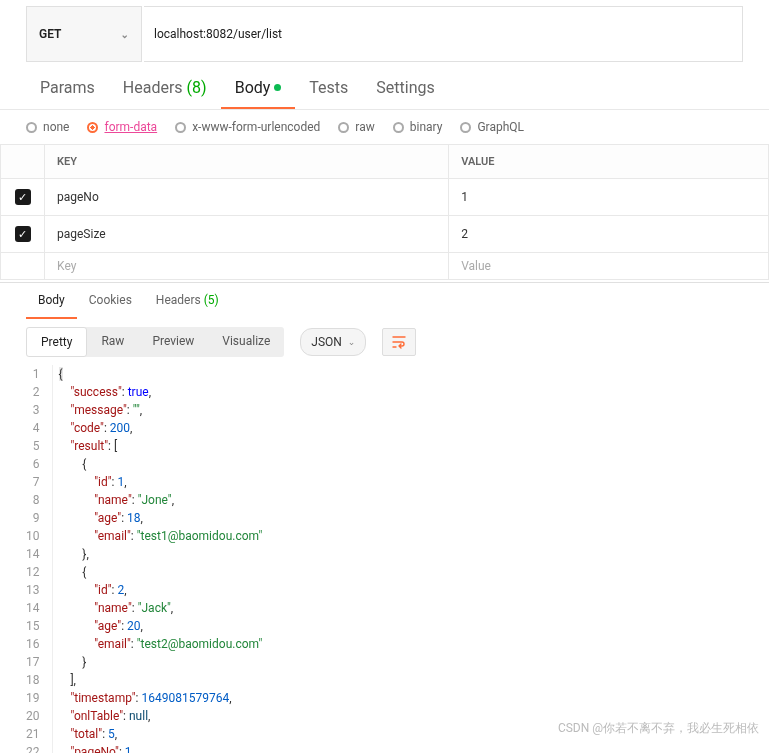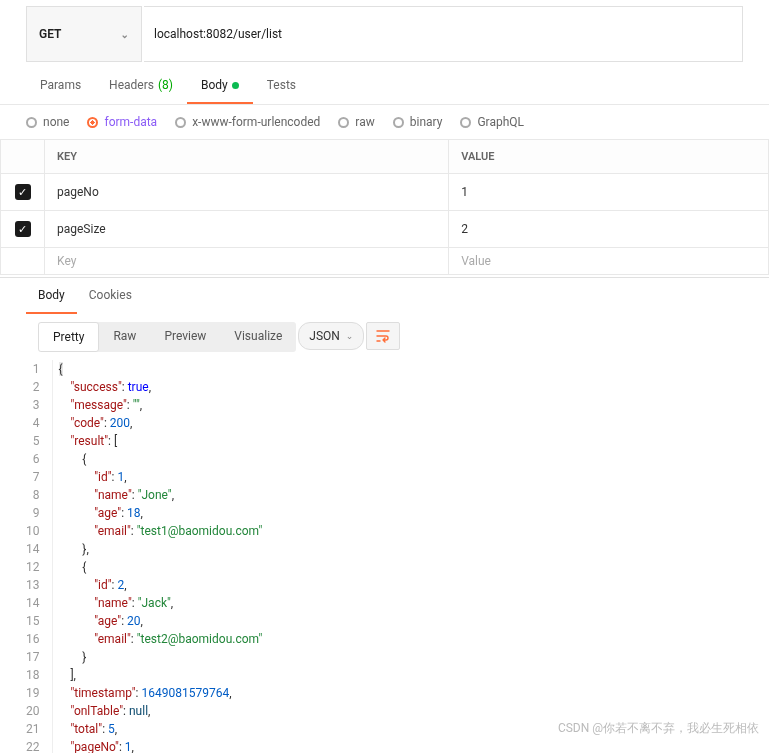--- a/index.html
+++ b/index.html
@@ -4,45 +4,45 @@
   <style>
     * { margin: 0; padding: 0; box-sizing: border-box; font-family: -apple-system, BlinkMacSystemFont, "Segoe UI", Roboto, sans-serif; }
     body { background: #fff; color: #212121; font-size: 12px; width: 769px; }
     
     .request-bar { display: flex; padding: 6px 26px; gap: 2px; }
     .method-select { background: #f7f7f7; border: 1px solid #e0e0e0; padding: 20px 12px; width: 116px; display: flex; justify-content: space-between; align-items: center; font-weight: 600; font-size: 12px; color: #212121; cursor: pointer; }
     .method-select .chevron { color: #888; font-size: 10px; }
     .url-input { flex: 1; border: 1px solid #e0e0e0; border-left: none; padding: 20px 10px; font-size: 12px; color: #212121; outline: none; }
     
     .tabs { display: flex; padding: 0 26px; border-bottom: 1px solid #e8e8e8; gap: 0; }
-    .tab { padding: 10px 14px; cursor: pointer; color: #666; font-size: 12px; border-bottom: 2px solid transparent; display: flex; align-items: center; gap: 4px; }
+    .tab { padding: 10px 14px; cursor: pointer; color: #666; font-size: 16px; border-bottom: 2px solid transparent; display: flex; align-items: center; gap: 4px; }
     .tab.active { color: #212121; border-bottom-color: #ff6c37; }
     .tab .count { color: #0a0; }
     .tab .dot { width: 7px; height: 7px; background: #0cbb52; border-radius: 50%; display: inline-block; }
     
     .body-types { display: flex; padding: 10px 26px; gap: 18px; align-items: flex-end; }
     .radio-opt { display: flex; align-items: center; gap: 6px; cursor: pointer; color: #666; font-size: 12px; }
     .radio-opt .radio { width: 11px; height: 11px; border: 2px solid #aaa; border-radius: 50%; display: inline-block; }
     .radio-opt.selected .radio { border-color: #ff6c37; background: radial-gradient(circle, #ff6c37 40%, transparent 45%); }
-    .radio-opt.selected { color: #8b5cf6; }
+    .radio-opt.selected { color: #ec4899; text-decoration: underline; }
     
     .params-table { width: 100%; border-collapse: collapse; }
     .params-table th { text-align: left; padding: 10px 12px; font-size: 11px; color: #666; font-weight: 600; border: 1px solid #e8e8e8; background: #fdfdfd; }
     .params-table td { padding: 10px 12px; border: 1px solid #e8e8e8; font-size: 12px; color: #333; }
     .params-table td.cb-cell { width: 44px; text-align: center; }
     .checkbox { width: 16px; height: 16px; background: #1a1a1a; border-radius: 3px; display: inline-flex; align-items: center; justify-content: center; color: #fff; font-size: 11px; }
     .placeholder-row td { color: #aaa; padding: 6px 12px; }
     
     .response-section { border-top: 1px solid #e0e0e0; margin-top: 2px; }
     .resp-tabs { display: flex; padding: 0 26px; gap: 0; }
     .resp-tab { padding: 10px 12px; cursor: pointer; color: #666; font-size: 12px; border-bottom: 2px solid transparent; }
     .resp-tab.active { color: #212121; border-bottom-color: #ff6c37; }
     .resp-tab .count { color: #0a0; }
     
-    .view-toolbar { display: flex; padding: 8px 38px; gap: 2px; align-items: flex-start; }
+    .view-toolbar { display: flex; padding: 8px 26px; gap: 16px; align-items: center; }
     .view-tabs { display: flex; background: #eee; border-radius: 3px; overflow: hidden; }
     .view-tab { padding: 7px 14px; cursor: pointer; font-size: 12px; color: #555; }
     .view-tab.active { background: #fff; border: 1px solid #ddd; border-radius: 3px; color: #212121; }
     .format-select { background: #f5f5f5; border: 1px solid #ddd; padding: 6px 10px; display: flex; align-items: center; gap: 6px; font-size: 12px; color: #333; cursor: pointer; border-radius: 12px;}
     .format-select .chevron { color: #888; font-size: 9px; }
     .wrap-btn { background: #f5f5f5; border: 1px solid #ddd; padding: 5px 8px; cursor: pointer; border-radius: 2px;}
     .wrap-btn svg { display:block; }
     
     .code-viewer { display: flex; padding: 0 26px 10px 26px; font-family: "SFMono-Regular", Consolas, Menlo, monospace; font-size: 12px; line-height: 18px; }
     .line-numbers { text-align: right; color: #999; padding: 0 12px 0 0; user-select: none; border-right: 1px solid #eee; }
@@ -78,20 +78,23 @@
       <span>Headers</span> 
       <span class="count">(8)</span>
     </div>
   <div class="tab active">
       <span>Body</span> 
       <span class="dot"></span>
     </div>
   <div class="tab">
       <span>Tests</span>
     </div>
+  <div class="tab">
+      <span>Settings</span>
+    </div>
 </div>
 
 <div class="body-types">
   <div class="radio-opt">
       <span class="radio"></span>
       <span>none</span>
     </div>
   <div class="radio-opt selected">
       <span class="radio"></span>
       <span>form-data</span>
@@ -138,20 +141,21 @@
       <td>Key</td>
       <td>Value</td>
     </tr>
   </tbody>
 </table>
 
 <div class="response-section">
   <div class="resp-tabs">
     <div class="resp-tab active"><span>Body</span></div>
     <div class="resp-tab"><span>Cookies</span></div>
+    <div class="resp-tab"><span>Headers</span> <span class="count">(5)</span></div>
   </div>
 
   <div class="view-toolbar">
     <div class="view-tabs">
       <div class="view-tab active"><span>Pretty</span></div>
       <div class="view-tab"><span>Raw</span></div>
       <div class="view-tab"><span>Preview</span></div>
       <div class="view-tab"><span>Visualize</span></div>
     </div>
     <div class="format-select">

